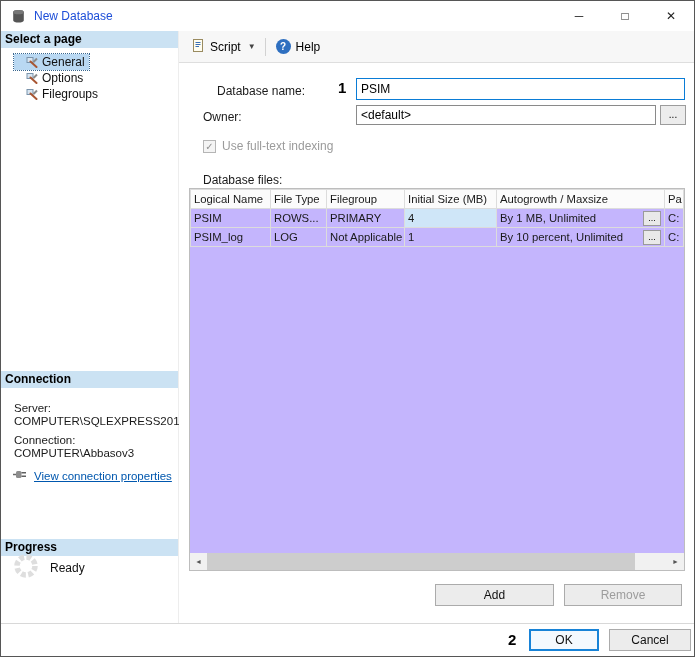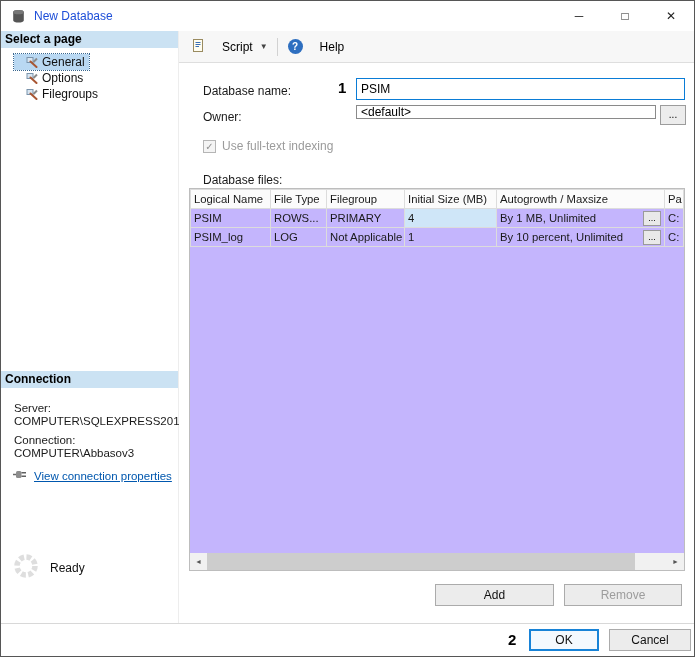--- a/index.html
+++ b/index.html
@@ -31,36 +31,36 @@
   .srv-label { top:371px; } .srv-value { top:384px; }
   .conn-label { top:403px; } .conn-value { top:416px; }
   .link-row { position:absolute; left:11px; top:437px; display:flex; gap:6px; align-items:center; }
   .link { color:#0057ae; text-decoration:underline; font-size:11.5px; }
   .prog-row { position:absolute; left:12px; top:522px; display:flex; gap:11px; align-items:center; }
 
   
   .main { flex:1; display:flex; flex-direction:column; background:#fff; }
   .toolbar { height:32px; background:#f7f7f7; border-bottom:1px solid #dedede;
              display:flex; align-items:center; padding:0 8px; }
-  .tb-btn { display:flex; align-items:center; gap:17px; font-size:12px; padding:3px 4px; background:none; border:none; }
+  .tb-btn { display:flex; align-items:center; gap:5px; font-size:12px; padding:3px 4px; background:none; border:none; }
   .chev { font-size:8px; color:#444; padding:3px 3px; }
   .tb-sep { width:1px; height:18px; background:#d2d2d2; margin:0 6px; }
   .help-badge { width:15px; height:15px; border-radius:50%; background:#2e6fc0; color:#fff;
                 font-weight:bold; font-size:10px; line-height:15px; text-align:center; display:inline-block; }
 
   .content { position:relative; flex:1; background:#fff; }
   .abs { position:absolute; }
   .lbl { font-size:12px; color:#1a1a1a; }
-  .lbl-dbname { left:24px; top:21px; }
+  .lbl-dbname { left:38px; top:21px; }
   .anno { font-weight:bold; font-size:15px; color:#000; }
   .anno1 { left:159px; top:16px; }
   .inp { font-family:"Liberation Sans",sans-serif; font-size:12px; padding:2px 4px; }
   .db-input { left:177px; top:15px; width:329px; height:22px; border:1px solid #0a7cd6; }
   .lbl-owner { left:24px; top:47px; }
-  .owner-input { left:177px; top:42px; width:300px; height:14px; border:1px solid #8a8a8a; }
+  .owner-input { left:177px; top:42px; width:300px; height:20px; border:1px solid #8a8a8a; }
   .browse-btn { left:481px; top:42px; width:26px; height:20px; background:#ececec; border:1px solid #9c9c9c;
                 font-size:10px; line-height:10px; }
   .fulltext { left:24px; top:76px; display:flex; gap:6px; align-items:center; color:#9b9b9b; }
   .cbox { width:13px; height:13px; border:1px solid #b5b5b5; background:#f4f4f4; color:#8f8f8f;
           font-size:10px; line-height:11px; text-align:center; display:inline-block; }
   .lbl-dbfiles { left:24px; top:110px; }
 
   
   .grid { left:10px; top:125px; width:496px; height:383px; border:1px solid #bdbdbd; background:#c4b5fd; overflow:hidden; }
   .grid table { width:100%; border-collapse:collapse; table-layout:fixed; }
@@ -163,20 +163,21 @@
         <span>
           <svg width="16" height="13" viewBox="0 0 16 13">
             <path d="M1 6.5 h3" stroke="#6a6a6a" stroke-width="1.5"></path>
             <rect x="4" y="3" width="5.5" height="7" rx="1.5" fill="#8d8d8d"></rect>
             <path d="M9.5 4.8 h4.5 M9.5 8.2 h4.5" stroke="#5f5f5f" stroke-width="1.6"></path>
           </svg>
         </span>
         <a href="#" class="link">View connection properties</a>
       </div>
 
+      <div class="sec-header sh-prog">Progress</div>
       <div class="prog-row">
         <span>
           <svg width="26" height="26" viewBox="0 0 26 26">
             <circle cx="13" cy="13" r="9" fill="none" stroke="#dedede" stroke-width="5.5" stroke-dasharray="4.7 2.4"></circle>
           </svg>
         </span>
         <span>Ready</span>
       </div>
     </div>
 

